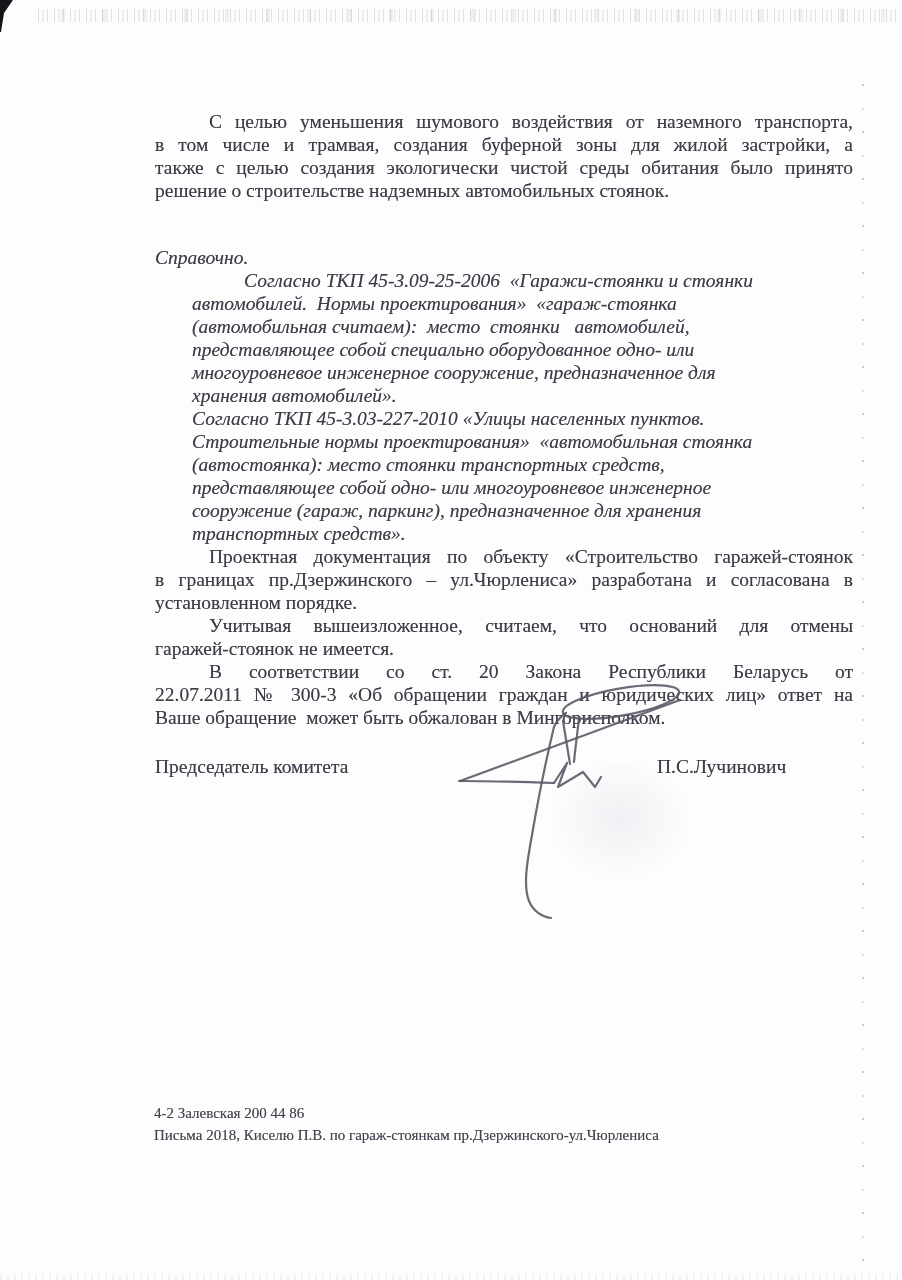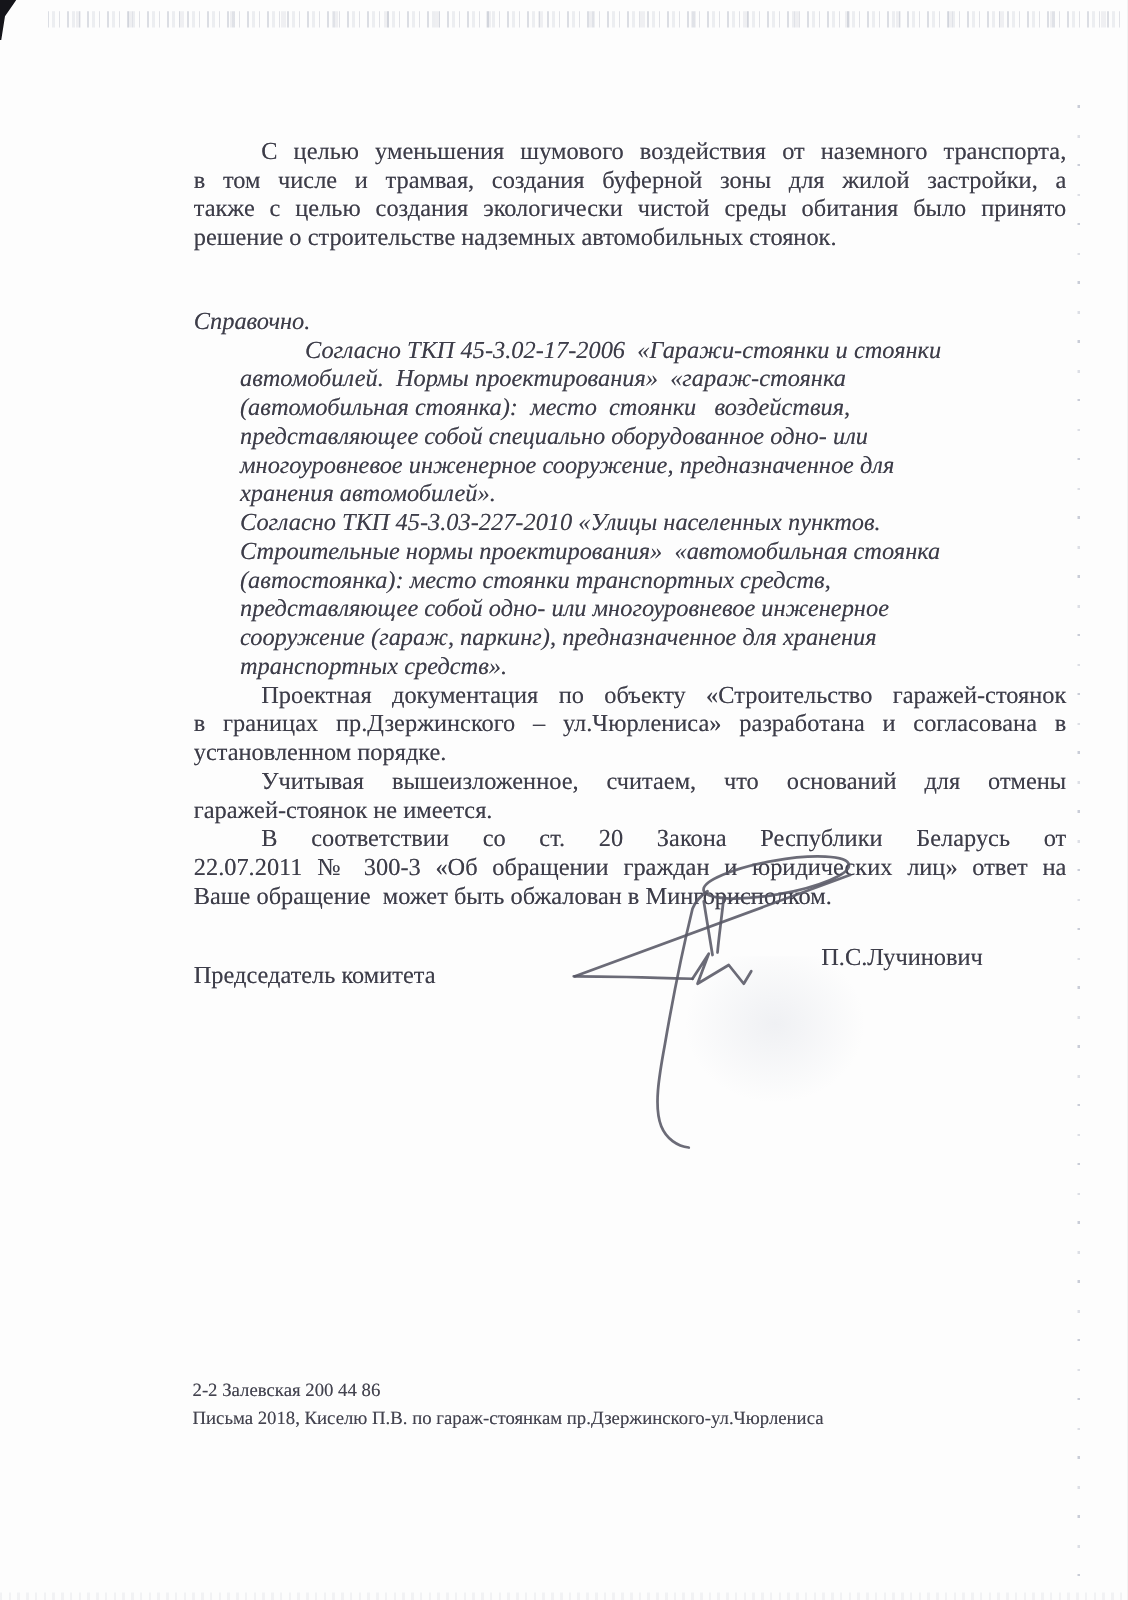--- a/index.html
+++ b/index.html
@@ -61,21 +61,21 @@
     font-style:italic;
   }
   .quote .ln{text-align:left;white-space:pre-wrap;}
   .quote.q1 .ln:first-child{text-indent:52px;}
   
   .sign-row{
     position:absolute;left:155px;top:756px;width:698px;height:28px;
     font-size:19.5px;
     text-shadow:0 0 .5px rgba(61,61,73,.55);
   }
-  .sign-title{position:absolute;left:0;top:0;margin-top:14px;}
+  .sign-title{position:absolute;left:0;top:0;}
   .sign-name{position:absolute;left:502px;top:0;}
   .signature-svg{
     position:absolute;left:0;top:0;width:902px;height:1280px;
     pointer-events:none;
   }
   .signature-svg path,.signature-svg ellipse{
     fill:none;stroke:#565664;stroke-width:2.2;
     stroke-linecap:round;stroke-linejoin:round;opacity:.88;
   }
   
@@ -98,23 +98,23 @@
 
   <div class="doc">
     <div class="para first-indent">
         <div class="ln">С целью уменьшения шумового воздействия от наземного транспорта,</div>
         <div class="ln">в том числе и трамвая, создания буферной зоны для жилой застройки, а</div>
         <div class="ln">также с целью создания экологически чистой среды обитания было принято</div>
         <div class="ln last">решение о строительстве надземных автомобильных стоянок.</div>
       </div>
     <div class="ref-label">Справочно.</div>
     <div class="quote q1">
-        <div class="ln">Согласно ТКП 45-3.02-17-2006  «Гаражи-стоянки и стоянки</div>
+        <div class="ln">Согласно ТКП 45-3.09-25-2006  «Гаражи-стоянки и стоянки</div>
         <div class="ln">автомобилей.  Нормы проектирования»  «гараж-стоянка</div>
-        <div class="ln">(автомобильная стоянка):  место  стоянки   воздействия,</div>
+        <div class="ln">(автомобильная считаем):  место  стоянки   автомобилей,</div>
         <div class="ln">представляющее собой специально оборудованное одно- или</div>
         <div class="ln">многоуровневое инженерное сооружение, предназначенное для</div>
         <div class="ln last">хранения автомобилей».</div>
       </div>
     <div class="quote q2">
         <div class="ln">Согласно ТКП 45-3.03-227-2010 «Улицы населенных пунктов.</div>
         <div class="ln">Строительные нормы проектирования»  «автомобильная стоянка</div>
         <div class="ln">(автостоянка): место стоянки транспортных средств,</div>
         <div class="ln">представляющее собой одно- или многоуровневое инженерное</div>
         <div class="ln">сооружение (гараж, паркинг), предназначенное для хранения</div>
@@ -151,17 +151,17 @@
 
     <path d="M563,721 C566,740 568,752 570,764"></path>
     <path d="M579,718 C577,737 575,750 574,762"></path>
 
     <path d="M459,781 C490,781 525,782 554,783"></path>
 
     <path d="M554,783 L567,763 L558,787 L583,772 L595,787 L601,777"></path>
   </svg>
 
   <div class="footer">
-    <div>2-2 Залевская 200 44 86</div>
+    <div>4-2 Залевская 200 44 86</div>
     <div>Письма 2018, Киселю П.В. по гараж-стоянкам пр.Дзержинского-ул.Чюрлениса</div>
   </div>
 
 </div>
 
 </body></html>

